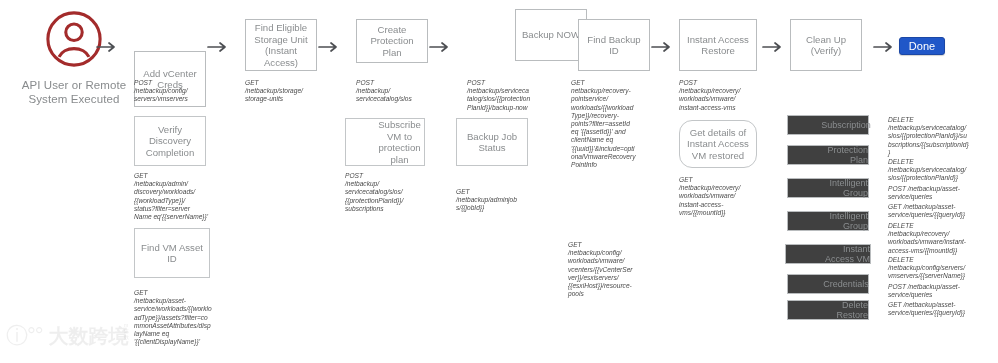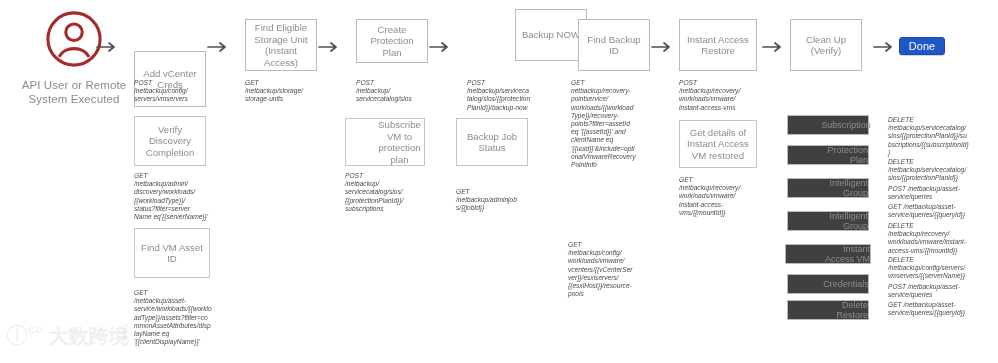--- a/index.html
+++ b/index.html
@@ -226,21 +226,21 @@
 s/{{jobId}}</div>
 
   <div class="api" style="left:568px;top:241px;width:82px;">GET
 /netbackup/config/
 workloads/vmware/
 vcenters/{{vCenterSer
 ver}}/esxiservers/
 {{esxiHost}}/resource-
 pools</div>
 
-  <div class="box sub" style="left:679px;top:120px;width:78px;height:48px;">Get details of Instant Access VM restored</div>
+  <div class="box sub" style="left:679px;top:120px;width:78px;height:48px;border-radius:13px;">Get details of Instant Access VM restored</div>
   <div class="api" style="left:679px;top:176px;width:82px;">GET
 /netbackup/recovery/
 workloads/vmware/
 instant-access-
 vms/{{mountId}}</div>
 
   <div class="tile" style="left:787px;top:115px;width:82px;height:20px;">Subscription</div>
   <div class="tile" style="left:787px;top:145px;width:82px;height:20px;">Protection Plan</div>
   <div class="tile" style="left:787px;top:178px;width:82px;height:20px;">Intelligent Group</div>
   <div class="tile" style="left:787px;top:211px;width:82px;height:20px;">Intelligent Group</div>

